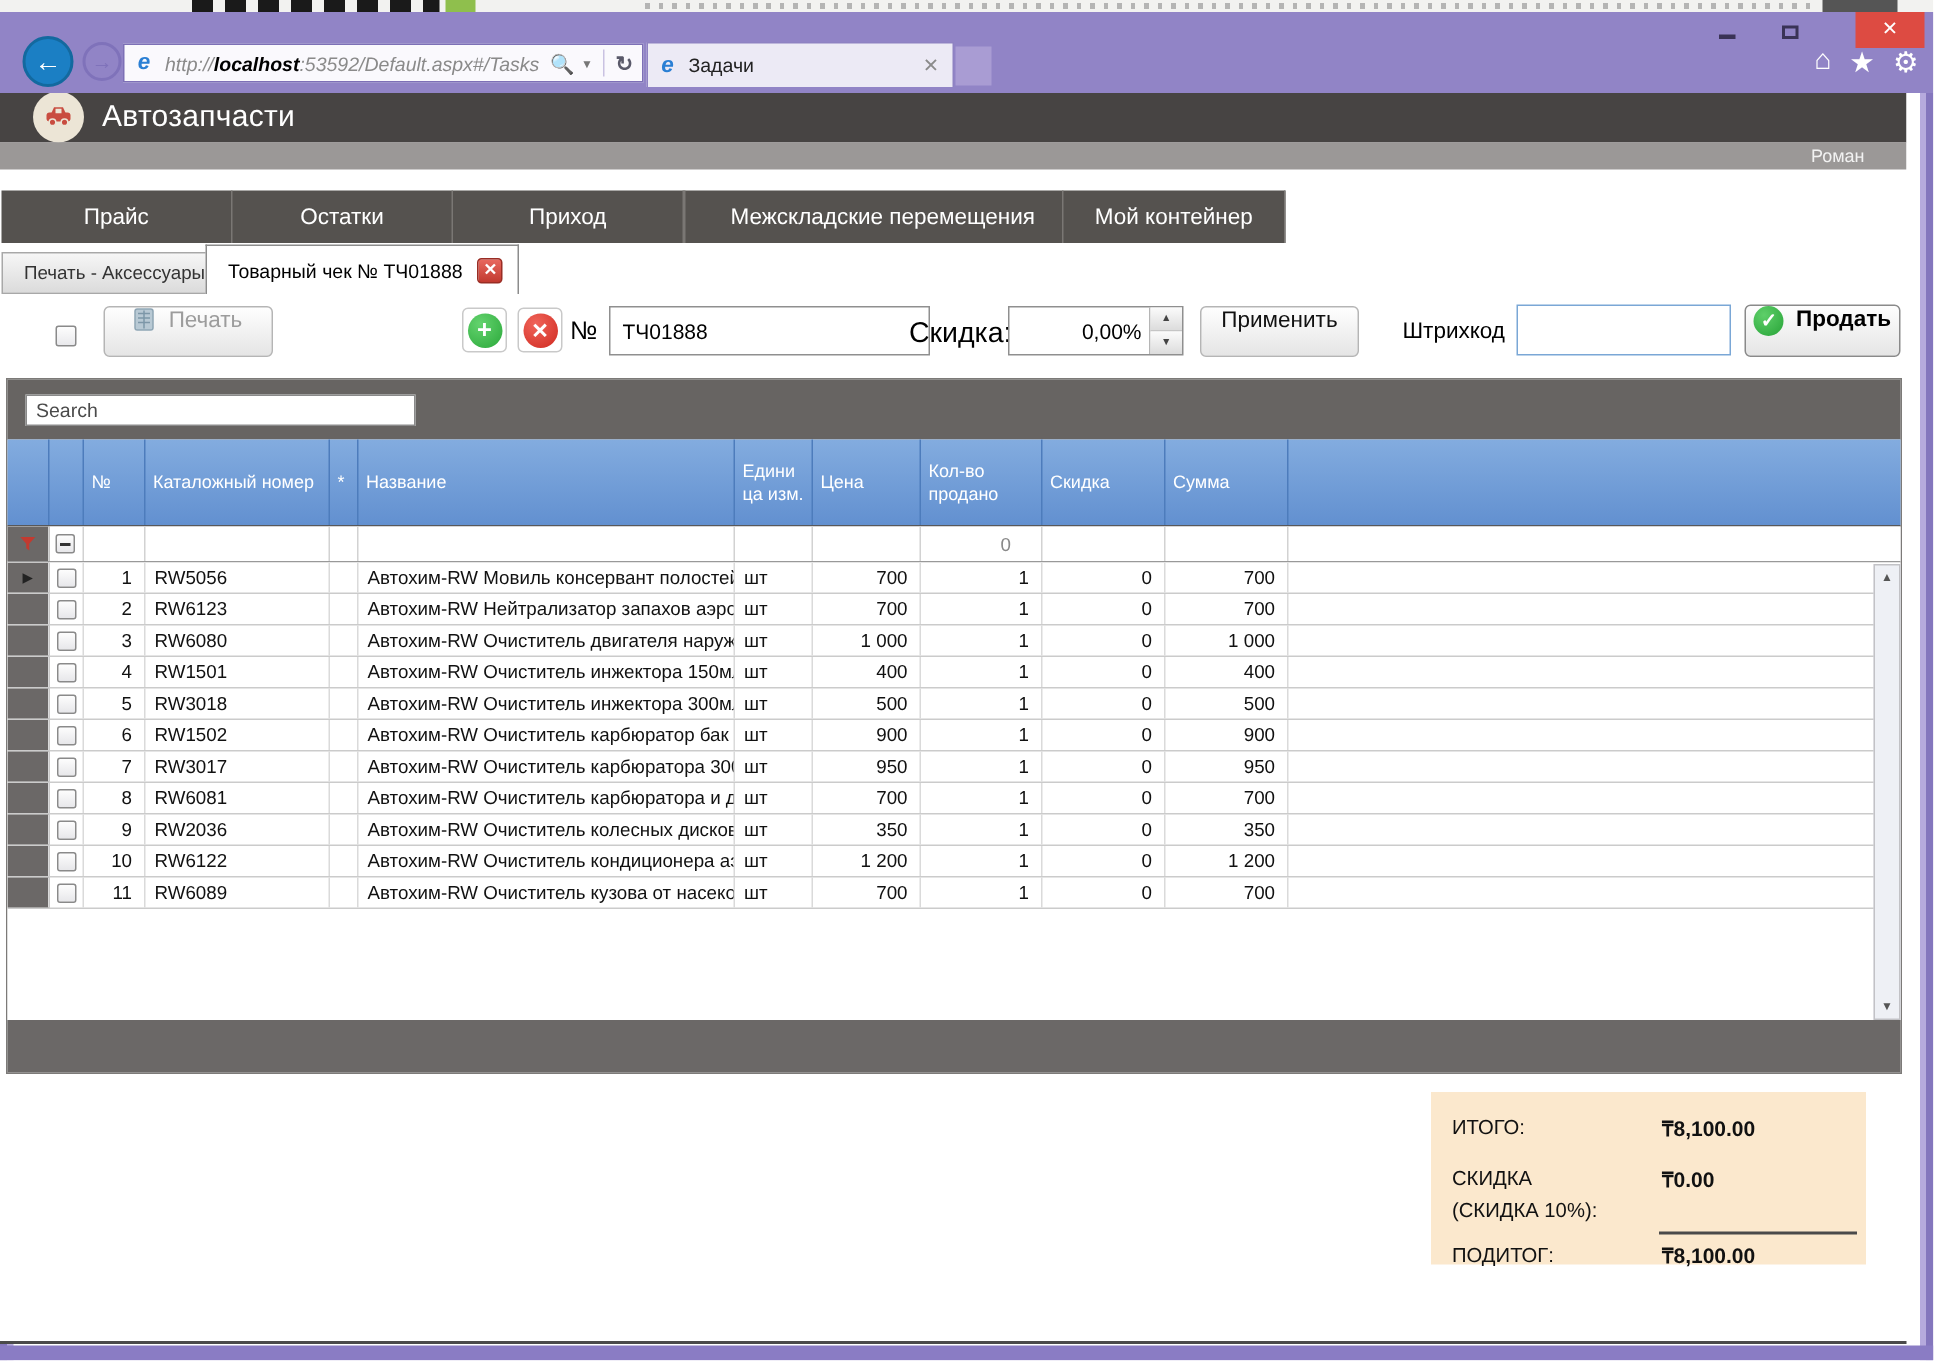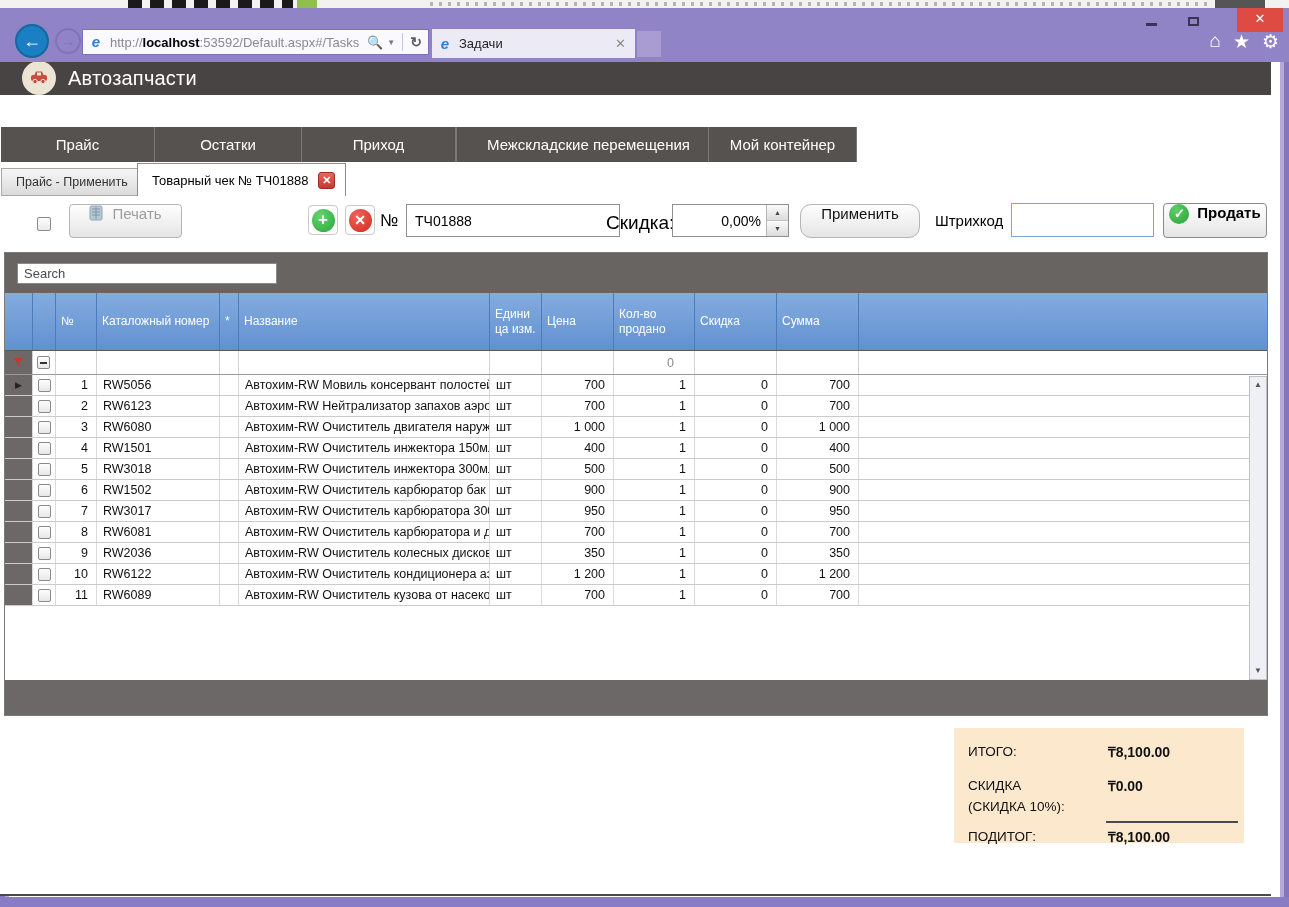--- a/index.html
+++ b/index.html
@@ -28,21 +28,21 @@
   .navrow { position:absolute; left:0; top:20px; width:1289px; height:34px; }
   .nav-back { position:absolute; left:15px; top:-4px; width:34px; height:34px; border-radius:50%;
      background:#1b7fc4; border:2px solid #13699f; color:#fff; font-size:18px; font-weight:bold;
      text-align:center; line-height:30px; }
   .nav-fwd { position:absolute; left:55px; top:0px; width:26px; height:26px; border-radius:50%;
      border:2px solid #7f72ba; color:#7f72ba; font-size:14px; font-weight:bold; text-align:center; line-height:22px; }
   .urlbar { position:absolute; left:82px; top:1px; width:347px; height:26px; background:#faf9fd;
      border:1px solid #7d70b6; display:flex; align-items:center; font-size:13px; }
   .ie-e { display:inline-block; width:16px; height:16px; margin:0 6px 0 5px; border-radius:50%;
      color:#2a7fd4; font-weight:bold; font-style:italic; font-size:15px; line-height:16px; text-align:center; }
-  .url-txt { white-space:nowrap; overflow:hidden; flex:1; color:#8a8a8a; }
+  .url-txt { white-space:nowrap; overflow:hidden; flex:1; color:#8a8a8a;font-style:italic; }
   .url-txt b { color:#000; font-weight:bold; }
   .url-icons { display:flex; align-items:center; gap:4px; padding-right:6px; color:#5a5a6a; }
   .url-icons .sep { width:1px; height:18px; background:#c9c2e2; margin:0 3px; }
   .mag { font-size:13px; } .caret-dn { font-size:8px; color:#777; } .refresh { font-size:14px; font-weight:bold; }
   .btab { position:absolute; left:431px; top:0px; width:205px; height:30px; background:#eceaf5;
      border:1px solid #8e82c2; border-bottom:none; display:flex; align-items:center; font-size:13px; color:#222; }
   .btab .title { flex:1; white-space:nowrap; overflow:hidden; }
   .btab .x { color:#8a8a8a; font-size:13px; padding:0 9px; }
   .newtab { position:absolute; left:637px; top:3px; width:24px; height:26px; background:#a99cd3; }
   .chrome-icons { position:absolute; right:10px; top:2px; display:flex; gap:12px; color:#fff; font-size:19px; }
@@ -109,21 +109,21 @@
      font-family:"Liberation Sans", sans-serif; color:#000; }
   .inp-number { left:406px; width:214px; }
   .lbl-disc { left:606px; top:16px; font-size:19px; }
   .spin-wrap { position:absolute; left:672px; top:8px; width:117px; height:33px; border:1px solid #8f8f8f; background:#fff; }
   .spin-val { position:absolute; right:27px; top:8px; font-size:14px; }
   .spin-btns { position:absolute; right:0; top:0; width:22px; height:31px; border-left:1px solid #b5b5b5;
      display:flex; flex-direction:column; }
   .spin-btns div { flex:1; background:linear-gradient(#fbfbfb,#dcdcdc); border-bottom:1px solid #c5c5c5;
      font-size:7px; color:#444; text-align:center; line-height:15px; cursor:pointer; }
   .spin-btns div:last-child { border-bottom:none; }
-  .btn-apply { left:800px; width:120px; color:#111;border-radius:11px; }
+  .btn-apply { left:800px; width:106px; color:#111; }
   .lbl-bar { left:935px; top:16px; font-size:15px; }
   .inp-barcode { left:1011px; top:7px; width:143px; height:34px; border:1px solid #7aa7d6; position:absolute; background:#fff; }
   .btn-sell { left:1163px; width:104px; border-color:#8a8a8a; color:#000; font-weight:bold; top:7px; height:35px; }
   .circ-check { width:20px; height:20px; border-radius:50%; background:radial-gradient(circle at 35% 30%, #5ecf69, #27a337);
      color:#fff; font-size:13px; line-height:20px; text-align:center; font-weight:bold; }
 
   
   .grid { position:absolute; left:4px; top:190px; width:1264px; height:464px; border:1px solid #7c7a78; background:#fff; }
   .searchband { position:absolute; left:0; top:0; width:1262px; height:40px; background:#676462; }
   .search-inp { position:absolute; left:12px; top:10px; width:260px; height:21px; border:1px solid #8a8a8a;
@@ -228,31 +228,34 @@
           <rect x="4" y="9" width="16" height="6" rx="2" fill="#c94c40"></rect>
           <path d="M7 10 L9 5.5 L15 5.5 L17 10 Z" fill="#c94c40"></path>
           <rect x="10" y="6.5" width="4" height="3" fill="#ece5d6"></rect>
           <circle cx="8" cy="15.5" r="2.2" fill="#c94c40" stroke="#ece5d6" stroke-width="1"></circle>
           <circle cx="16" cy="15.5" r="2.2" fill="#c94c40" stroke="#ece5d6" stroke-width="1"></circle>
         </svg>
       </div>
       <div class="app-title">Автозапчасти</div>
     </div>
 
+    <div class="user-strip">
+      <span class="user">Роман</span>
+    </div>
 
     <div class="menu-bar">
       <div class="mitem mi-0">Прайс</div>
       <div class="mitem mi-1">Остатки</div>
       <div class="mitem mi-2">Приход</div>
       <div class="mitem mi-3">Межскладские перемещения</div>
       <div class="mitem mi-4">Мой контейнер</div>
     </div>
 
     <div class="tabstrip">
-      <div class="stab-inactive">Прайс - Применить</div>
+      <div class="stab-inactive">Печать - Аксессуары</div>
       <div class="stab-active">
         <span>Товарный чек № ТЧ01888</span>
         <span class="tab-close">✕</span>
       </div>
     </div>
 
     <div class="toolbar">
       <div class="cb tb-cb"></div>
       <div class="btn-grey btn-print">
         <svg width="15" height="16" viewBox="0 0 15 16">

